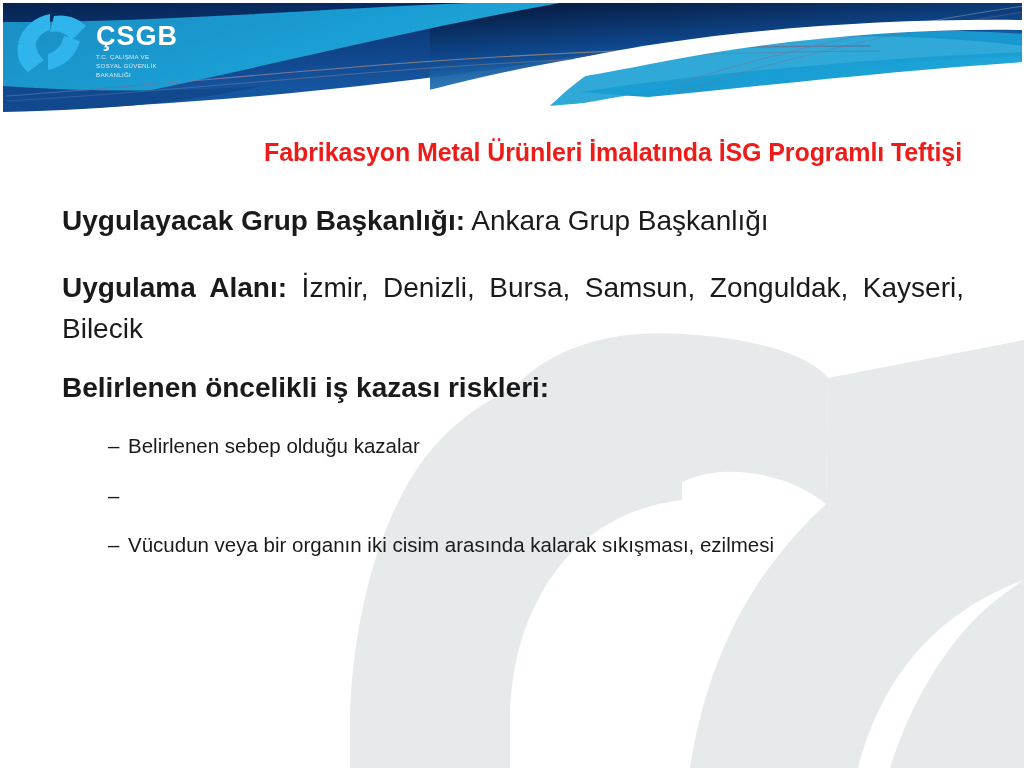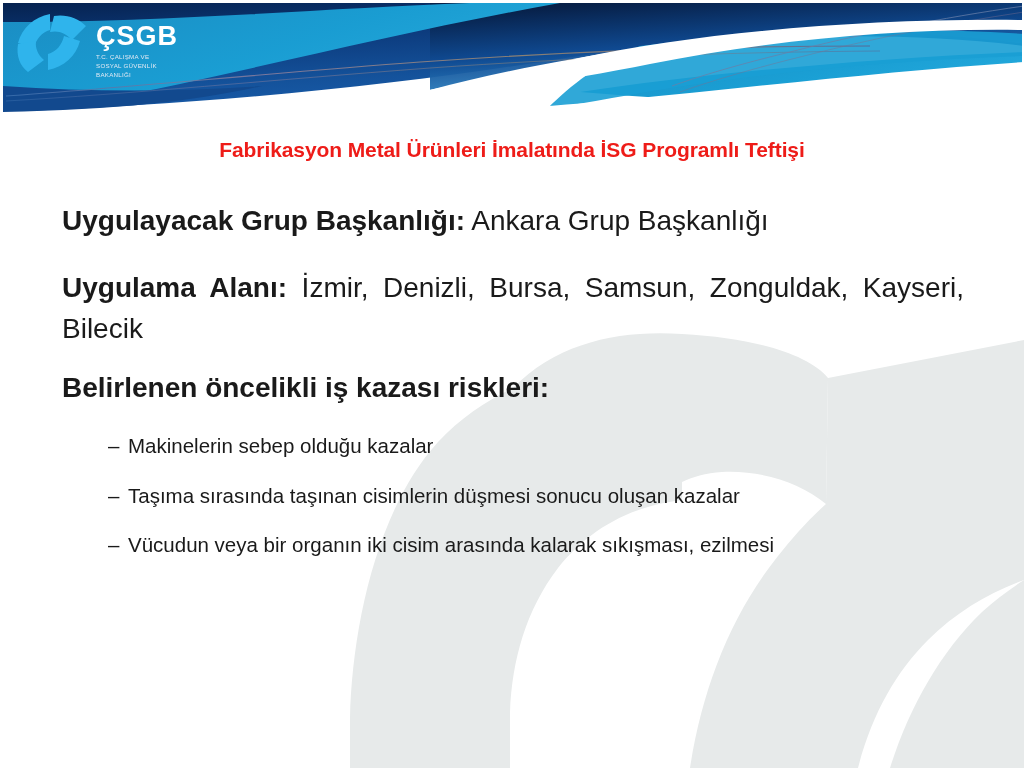--- a/index.html
+++ b/index.html
@@ -92,24 +92,24 @@
     top: 118px;
     width: 1024px;
     height: 650px;
   }
 
   .slide-title {
     position: absolute;
     left: 62px;
     top: 20px;
     width: 900px;
-    text-align: center;
+    text-align: right;
     font-family: "Liberation Sans", sans-serif;
     font-weight: bold;
-    font-size: 21px;
+    font-size: 25px;
     color: #ee1c18;
     letter-spacing: -0.1px;
     white-space: nowrap;
   }
 
   .para {
     position: absolute;
     left: 62px;
     width: 902px;
     font-family: "Liberation Sans", sans-serif;
@@ -280,25 +280,24 @@
 
     <div class="para para-risks">Belirlenen öncelikli iş kazası riskleri:</div>
 
     <div class="para para-area">
       <b>Uygulama Alanı:</b><span> İzmir, Denizli, Bursa, Samsun, Zonguldak, Kayseri, Bilecik</span>
     </div>
 
     <div class="bullets">
       <div class="bullet">
         <span class="bullet-dash">–</span>
-        <span class="bullet-text">Makinelerin sebep olduğu kazalar</span>
+        <span class="bullet-text">Belirlenen sebep olduğu kazalar</span>
       </div>
       <div class="bullet">
         <span class="bullet-dash">–</span>
-        <span class="bullet-text">Taşıma sırasında taşınan cisimlerin düşmesi sonucu oluşan kazalar</span>
       </div>
       <div class="bullet">
         <span class="bullet-dash">–</span>
         <span class="bullet-text">Vücudun veya bir organın iki cisim arasında kalarak sıkışması, ezilmesi</span>
       </div>
     </div>
 
   </div>
 </div>
 

